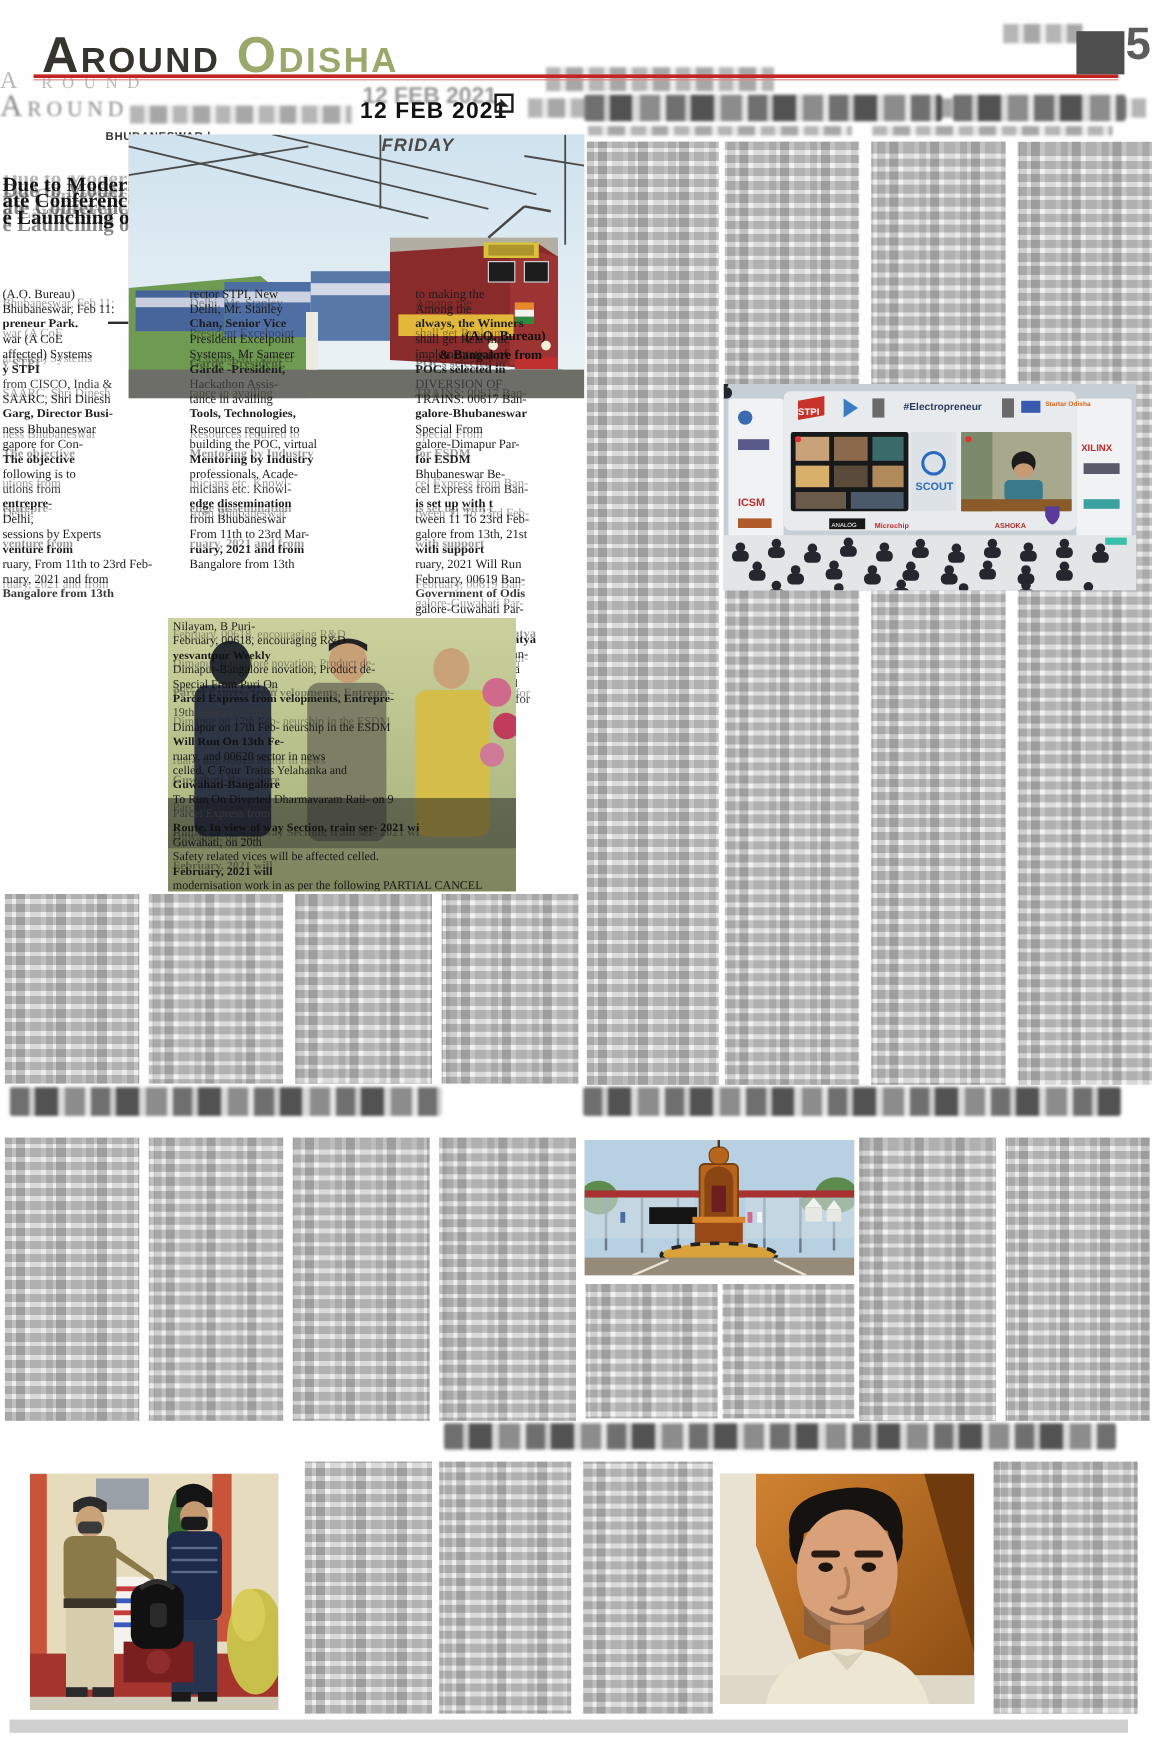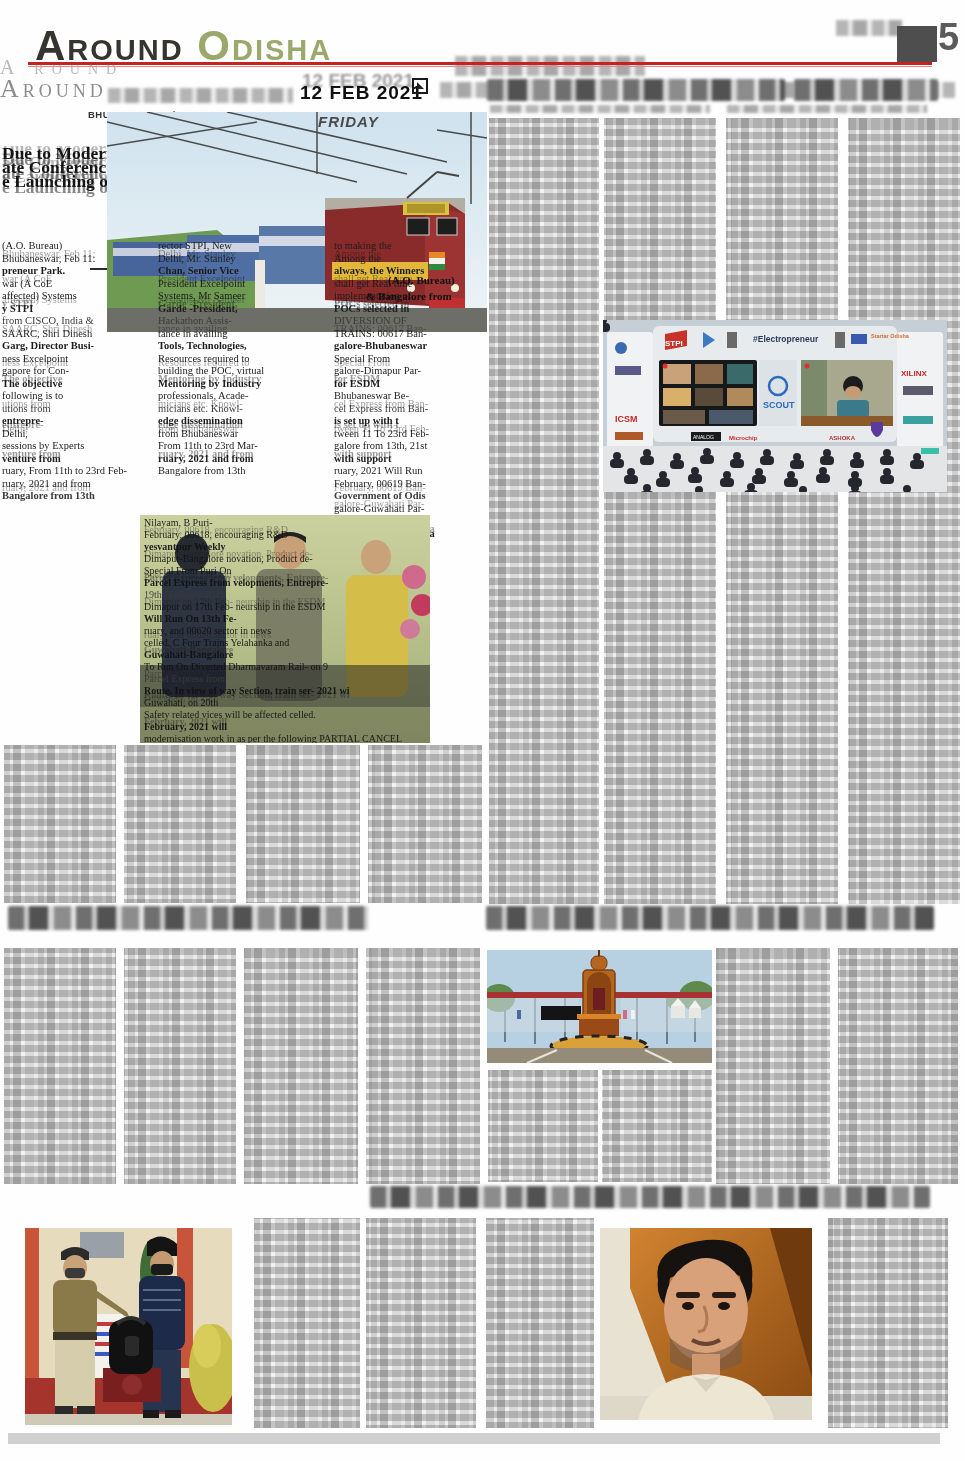--- a/index.html
+++ b/index.html
@@ -163,21 +163,21 @@
   <div class="abs gcol" style="left:2px;top:240px;width:152px;height:500px;">
       <div class="gl">(A.O. Bureau)</div>
       <div class="gl">Bhubaneswar, Feb 11:</div>
       <div class="gl">preneur Park.</div>
       <div class="gl">war (A CoE</div>
       <div class="gl">affected) Systems</div>
       <div class="gl">y STPI</div>
       <div class="gl">from CISCO, India &amp;</div>
       <div class="gl">SAARC, Shri Dinesh</div>
       <div class="gl">Garg, Director Busi-</div>
-      <div class="gl">ness Excelpoint</div>
+      <div class="gl">ness Bhubaneswar</div>
       <div class="gl">gapore for Con-</div>
       <div class="gl">The objective</div>
       <div class="gl">following is to</div>
       <div class="gl">utions from</div>
       <div class="gl">entrepre-</div>
       <div class="gl">Delhi,</div>
       <div class="gl">sessions by Experts</div>
       <div class="gl">venture from</div>
       <div class="gl">ruary, From 11th to 23rd Feb-</div>
       <div class="gl">ruary, 2021 and from</div>
@@ -197,21 +197,21 @@
       <div class="gl">building the POC, virtual</div>
       <div class="gl">Mentoring by Industry</div>
       <div class="gl">professionals, Acade-</div>
       <div class="gl">micians etc. Knowl-</div>
       <div class="gl">edge dissemination</div>
       <div class="gl">from Bhubaneswar</div>
       <div class="gl">From 11th to 23rd Mar-</div>
       <div class="gl">ruary, 2021 and from</div>
       <div class="gl">Bangalore from 13th</div>
     </div>
-  <div class="abs gcol" style="left:334px;top:240px;width:153px;height:500px;">
+  <div class="abs gcol" style="left:346px;top:240px;width:153px;height:500px;">
       <div class="gl">to making the</div>
       <div class="gl">Among the</div>
       <div class="gl">always, the Winners</div>
       <div class="gl">shall get Real time</div>
       <div class="gl">implementation of</div>
       <div class="gl">POCs selected in</div>
       <div class="gl">DIVERSION  OF</div>
       <div class="gl">TRAINS: 00617 Ban-</div>
       <div class="gl">galore-Bhubaneswar</div>
       <div class="gl">Special    From</div>

